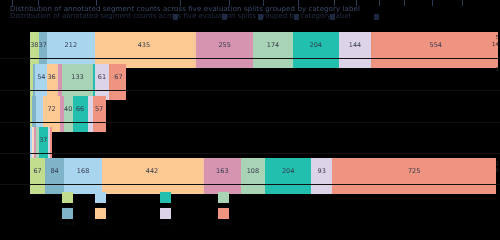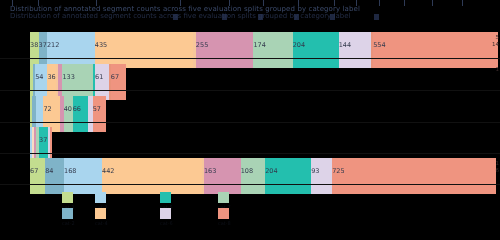--- a/index.html
+++ b/index.html
@@ -26,21 +26,21 @@
   .tick{position:absolute;top:0;width:1px;height:6px;background:#2e3a55;}
   .tickbox{position:absolute;top:14px;width:5px;height:6px;background:#1e2740;}
 
   .plot{position:absolute;left:0;top:26px;width:500px;height:160px;}
 
   .row{position:absolute;left:0;width:500px;height:26px;}
   .bar{position:absolute;left:0;top:0;height:26px;white-space:nowrap;font-size:0;}
 
   .seg{
     display:inline-block;height:36px;vertical-align:top;
-    font-size:6.5px;line-height:26px;text-align:left;
+    font-size:6.5px;line-height:26px;text-align:center;
     color:#333a4d;overflow:hidden;position:relative;
     box-sizing:border-box;
   }
 
   .row-rule{position:absolute;left:0;width:500px;height:1px;background:#111;}
 
   
   .legend{position:absolute;left:0;top:190px;width:500px;height:48px;}
   .lg-item{position:absolute;width:auto;}
   .lg-sw{width:11px;height:11px;display:block;}

